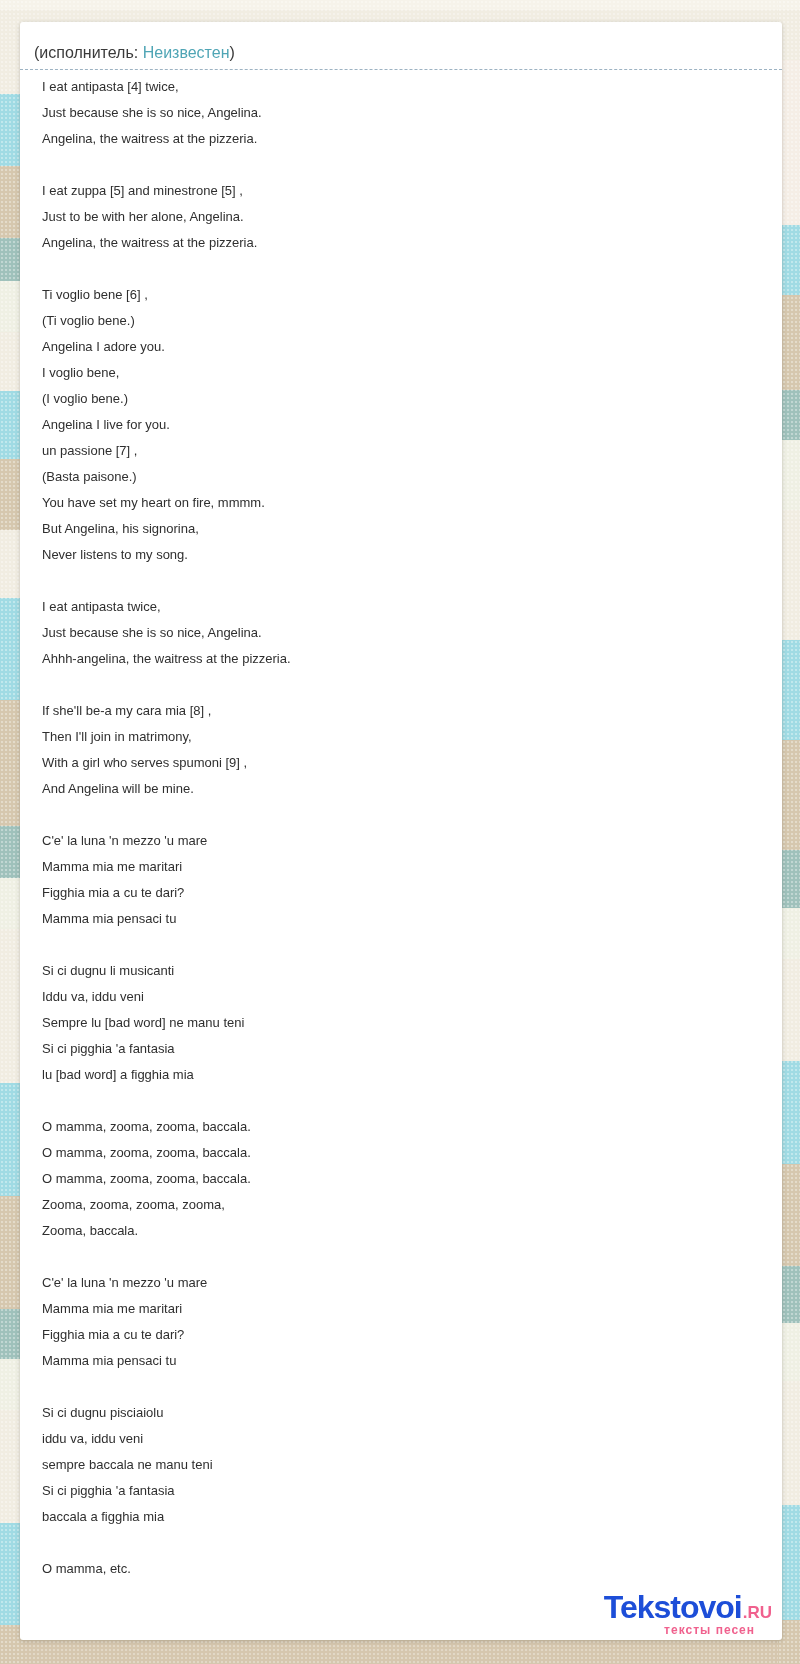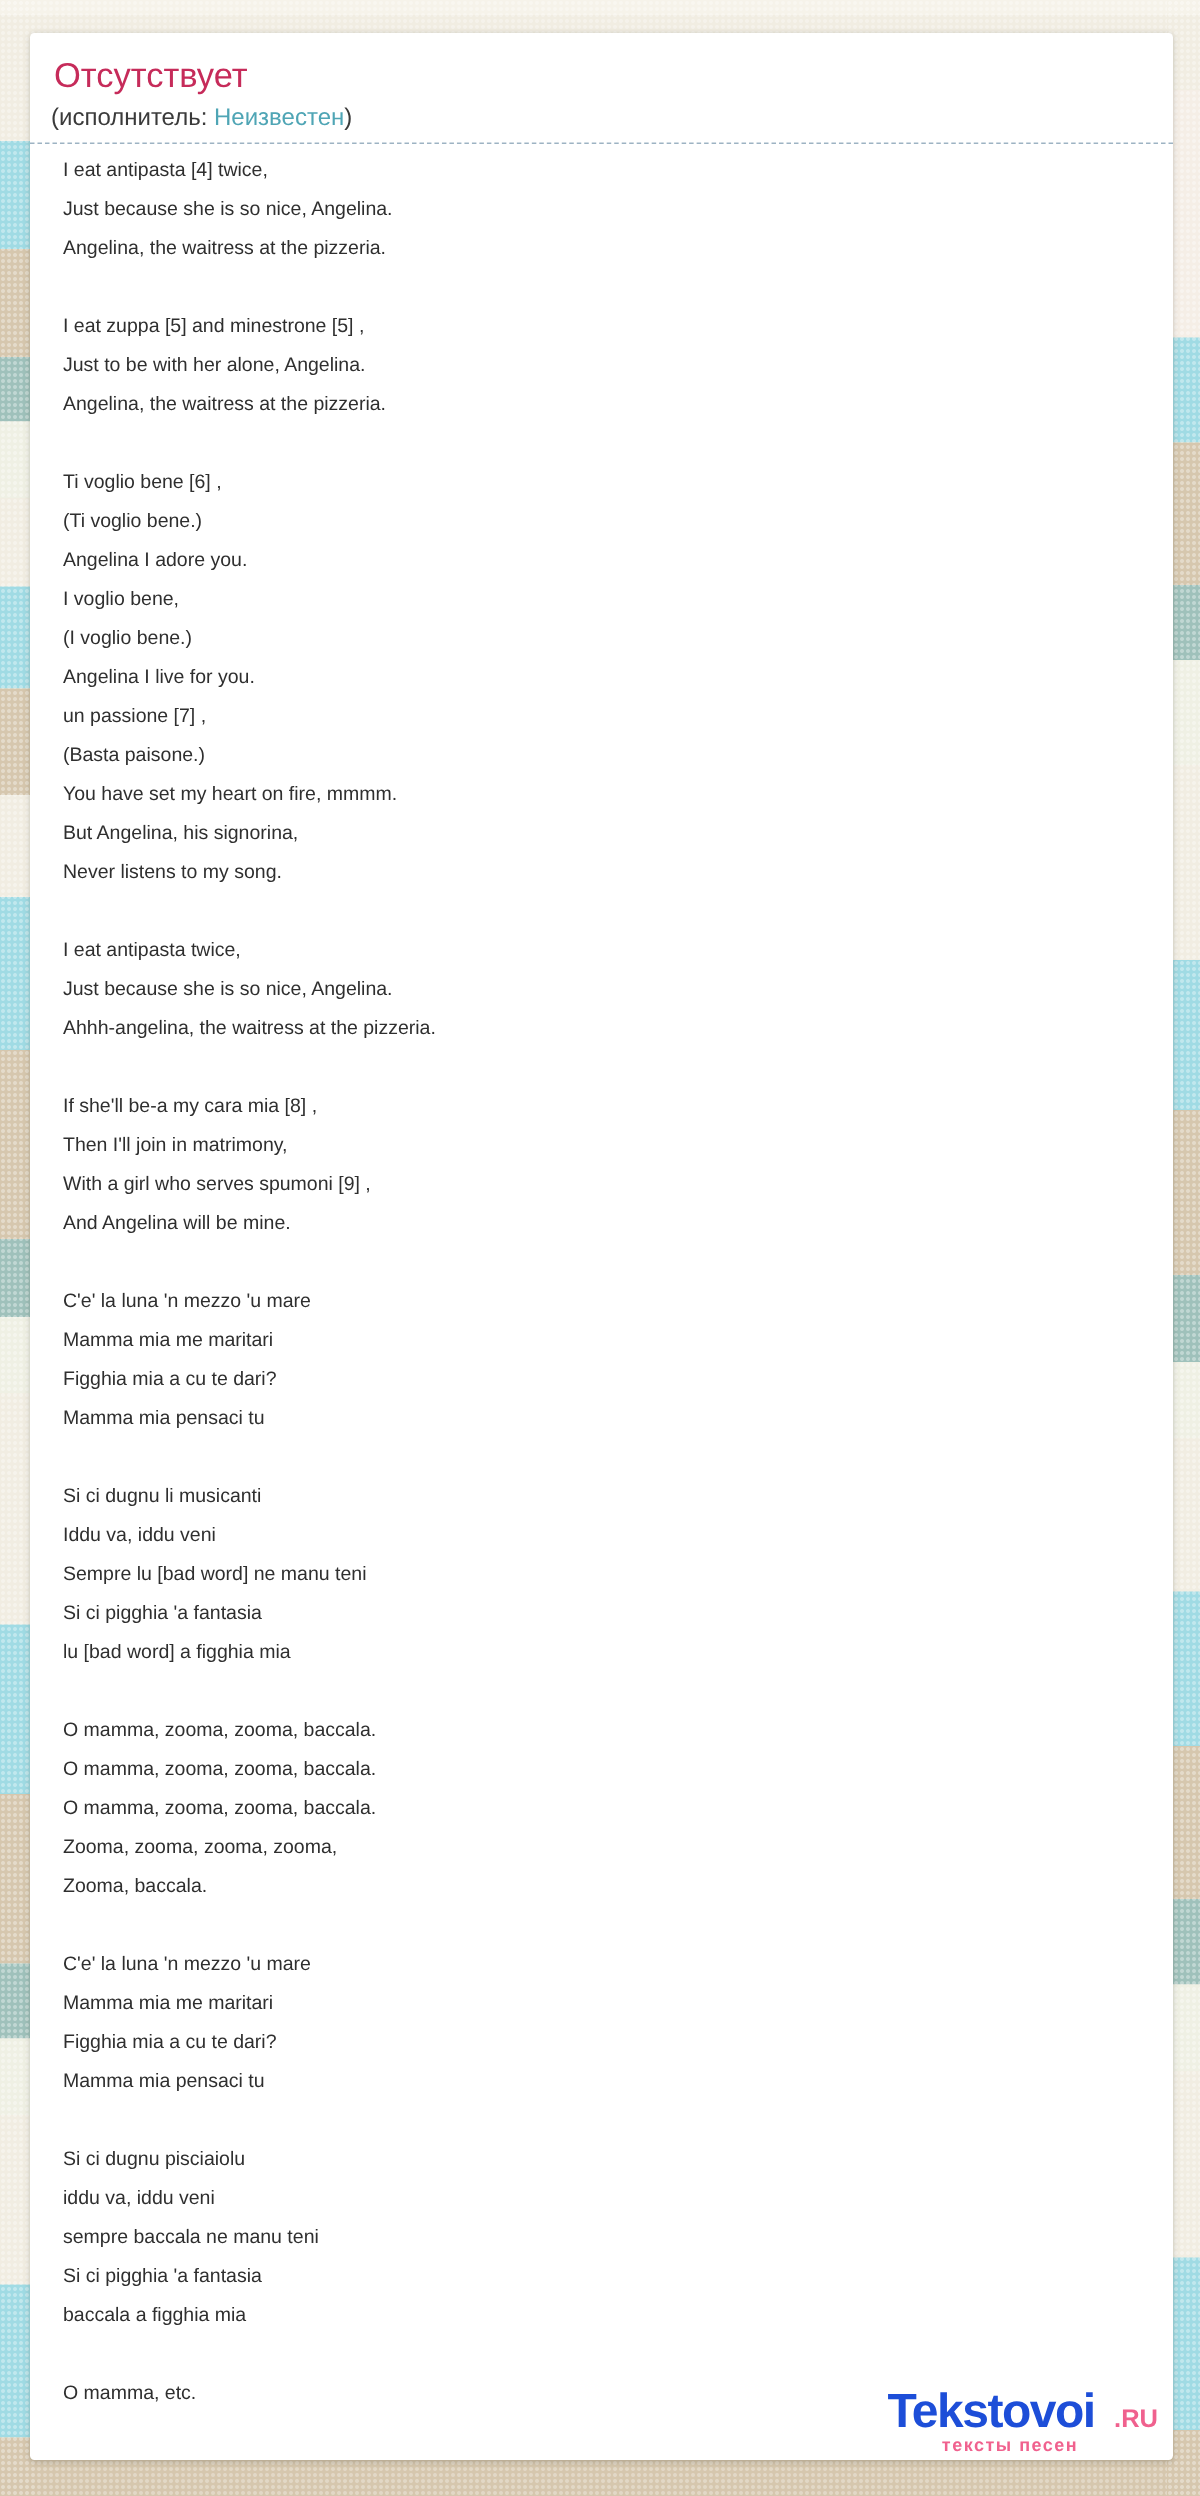--- a/index.html
+++ b/index.html
@@ -85,31 +85,30 @@
   .logo-brand {
     font-weight: 700;
     font-size: 32px;
     letter-spacing: -1px;
     color: #1d4ed8;
   }
   .logo-tld {
     font-weight: 700;
     font-size: 17px;
     color: #f0618e;
-    margin-left: 13px;
+    margin-left: 1px;
     text-align: right;
   }
   .logo-tagline {
     font-weight: 700;
     font-size: 12px;
     letter-spacing: 1px;
     color: #f0618e;
     margin-top: 1px;
     margin-right: 17px;
-    text-align: center;
   }
 </style>
 </head>
 <body>
 
 <div class="bg-band top"></div>
 <div class="bg-band bottom"></div>
 <div class="bg-col left">
     <div class="stripe" style="top: 0px; height: 10px; background: rgb(246, 243, 234);"></div>
     <div class="stripe" style="top: 10px; height: 84px; background: rgb(241, 237, 226);"></div>
@@ -153,21 +152,20 @@
     <div class="stripe" style="top: 1266px; height: 57px; background: rgb(159, 193, 187);"></div>
     <div class="stripe" style="top: 1323px; height: 58px; background: rgb(239, 240, 228);"></div>
     <div class="stripe" style="top: 1381px; height: 124px; background: rgb(241, 237, 226);"></div>
     <div class="stripe" style="top: 1505px; height: 115px; background: rgb(160, 219, 228);"></div>
     <div class="stripe" style="top: 1620px; height: 44px; background: rgb(214, 199, 174);"></div>
   </div>
 
 <div class="card">
 
   <div class="song-header">
-    <h1 class="song-title">Отсутствует</h1>
     <div class="artist-line"><span>(исполнитель: </span><a class="artist-link">Неизвестен</a><span>)</span></div>
   </div>
 
   <div class="lyrics">I eat antipasta [4] twice,
 Just because she is so nice, Angelina.
 Angelina, the waitress at the pizzeria.
 
 I eat zuppa [5] and minestrone [5] ,
 Just to be with her alone, Angelina.
 Angelina, the waitress at the pizzeria.

